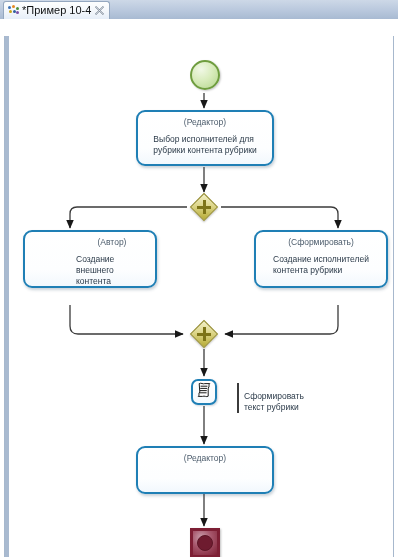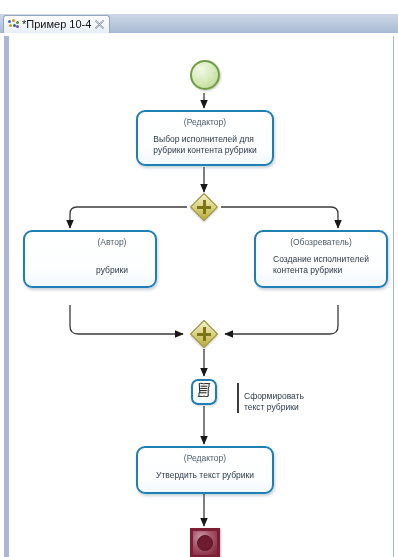--- a/index.html
+++ b/index.html
@@ -19,21 +19,20 @@
     box-sizing: border-box;
   }
 
   
   #tabbar {
     position: absolute;
     left: 0; top: 0;
     width: 398px; height: 19px;
     background: linear-gradient(to bottom, #cdd8e7 0%, #b9c8dd 55%, #a8bad2 100%);
     box-sizing: border-box;
-    margin-top: 14px;
   }
   .tab {
     position: absolute;
     left: 3px; top: 1px;
     height: 18px;
     display: flex;
     align-items: center;
     gap: 3px;
     padding: 0 4px 0 4px;
     background: linear-gradient(to bottom, #fdfefe 0%, #f2f6fb 60%, #e6eef8 100%);
@@ -267,25 +266,25 @@
       </div>
 
       <div class="node gateway" style="left:185px; top:157px;">
         <div class="diamond"></div>
         <div class="plus-h"></div>
         <div class="plus-v"></div>
       </div>
 
       <div class="node task" style="left:18px; top:194px; width:134px; height:58px;padding-left:44px;">
         <div class="role">(Автор)</div>
-        <div class="tname"><br><span>рубрики</span></div>
+        <div class="tname"><span>Создание внешнего контента</span><br><span>рубрики</span></div>
       </div>
 
       <div class="node task" style="left:249px; top:194px; width:134px; height:58px;">
-        <div class="role">(Обозреватель)</div>
+        <div class="role">(Сформировать)</div>
         <div class="tname"><span>Создание исполнителей</span><br><span>контента рубрики</span></div>
       </div>
 
       <div class="node gateway" style="left:185px; top:284px;">
         <div class="diamond"></div>
         <div class="plus-h"></div>
         <div class="plus-v"></div>
       </div>
 
       <div class="node script-task" style="left:186px; top:343px;">
@@ -303,20 +302,19 @@
         </span>
       </div>
 
       <div class="annotation" style="left:232px; top:347px; width:86px; height:30px;">
         <div class="aline">Сформировать</div>
         <div class="aline">текст рубрики</div>
       </div>
 
       <div class="node task" style="left:131px; top:410px; width:138px; height:48px;">
         <div class="role">(Редактор)</div>
-        <div class="tname">Утвердить текст рубрики</div>
       </div>
 
       <div class="node end-event" style="left:185px; top:492px; width:30px; height:30px;"></div>
 
     </div>
   </div>
 </div>
 
 </body></html>

